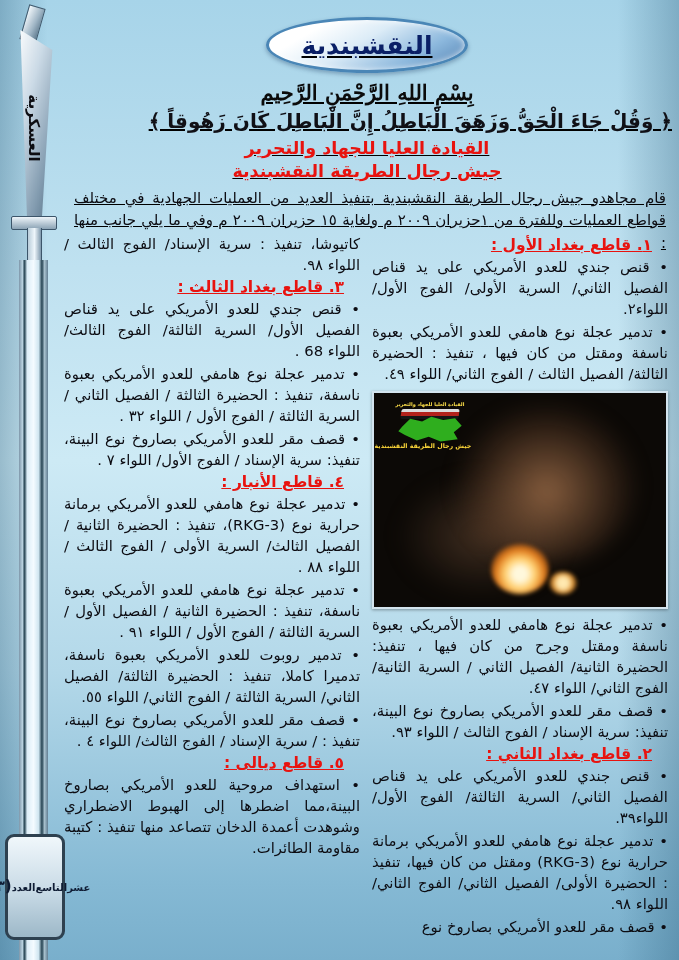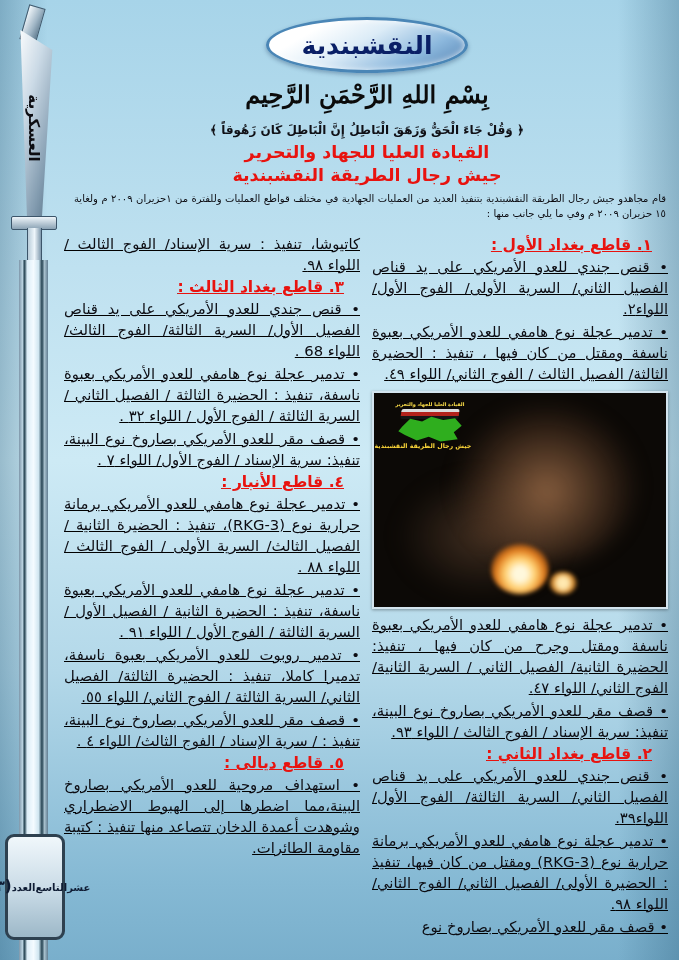--- a/index.html
+++ b/index.html
@@ -32,37 +32,37 @@
     background:linear-gradient(90deg,#7d95a8 0%,#b9d2e0 12%,#33505f 18%,#33505f 20%,#ddeef8 28%,#f4fbff 50%,#cfe5f0 68%,#33505f 78%,#33505f 80%,#a6bfcc 88%,#627e92 100%);}
   .issue-badge{position:absolute;left:3px;top:834px;width:54px;height:100px;z-index:2;
     background:linear-gradient(180deg,#f0f7fb,#c5d8e4 58%,#9db8c8);
     border:3px solid #2e4150;border-radius:9px;
     display:flex;align-items:center;justify-content:center;
     color:#0e1b33;font-weight:bold;text-align:center;}
   .issue-badge .num{font-size:15px;line-height:1.15;}
   .issue-badge .w{font-size:10px;line-height:1.3;text-align:right;}
 
   
-  .masthead{position:absolute;left:62px;top:0;width:610px;text-align:center;direction:rtl;}
+  .masthead{position:absolute;left:62px;top:0;width:610px;text-align:center;direction:rtl;text-decoration:underline;}
   .oval{margin:17px auto 0;width:202px;height:56px;border-radius:50%;
     border:3px solid #4a86b6;box-sizing:border-box;
     background:linear-gradient(150deg,#ffffff 22%,#dcecf7 46%,#8cb8dd 74%,#517fb0 100%);
     display:flex;align-items:center;justify-content:center;
     color:#0a1f66;font-weight:bold;font-size:25px;
     box-shadow:0 2px 4px rgba(20,50,90,.35), inset 0 0 6px rgba(255,255,255,.8);}
-  .basmala{margin-top:7px;font-family:"DejaVu Serif",serif;font-weight:bold;font-size:24px;color:#0b0b0b;}
-  .verse{margin-top:14px;font-size:12px;font-weight:bold;color:#101016;}
+  .basmala{margin-top:7px;font-family:"DejaVu Serif",serif;font-weight:bold;font-size:21px;color:#0b0b0b;}
+  .verse{margin-top:4px;font-size:20px;font-weight:bold;color:#101016;text-align:right;}
   .title-red{margin-top:4px;font-weight:bold;font-size:17.5px;line-height:1.3;}
   .intro{margin:4px 6px 0 12px;direction:rtl;text-align:justify;
-    font-size:10px;line-height:1.5;color:#0c0c12;}
+    font-size:15px;line-height:1.5;color:#0c0c12;}
 
   
   .columns{position:absolute;top:233px;left:60px;width:614px;box-sizing:border-box;
     direction:rtl;display:flex;gap:12px;padding:0 6px 0 4px;}
-  .col{width:50%;text-decoration:underline;}
+  .col{width:50%;}
   .item{margin:0 0 2px;text-align:justify;font-size:14.8px;line-height:1.42;color:#0c0c12;direction:rtl;}
   .sec{margin:3px 16px 2px;font-size:15.5px;font-weight:bold;text-decoration:underline;direction:rtl;text-align:right;}
 
   
   .photo-frame{margin:7px 0 5px;height:214px;position:relative;overflow:hidden;
     border:2px solid #d3e4ee;background:#0c0906;box-shadow:0 1px 3px rgba(0,0,0,.35);}
   .smoke1{position:absolute;left:28%;top:5%;width:62%;height:75%;border-radius:50%;
     background:radial-gradient(ellipse at 50% 55%, rgba(156,108,72,.85), rgba(95,62,40,.35) 55%, transparent 75%);
     filter:blur(9px);}
   .smoke2{position:absolute;left:8%;top:38%;width:58%;height:58%;border-radius:50%;

